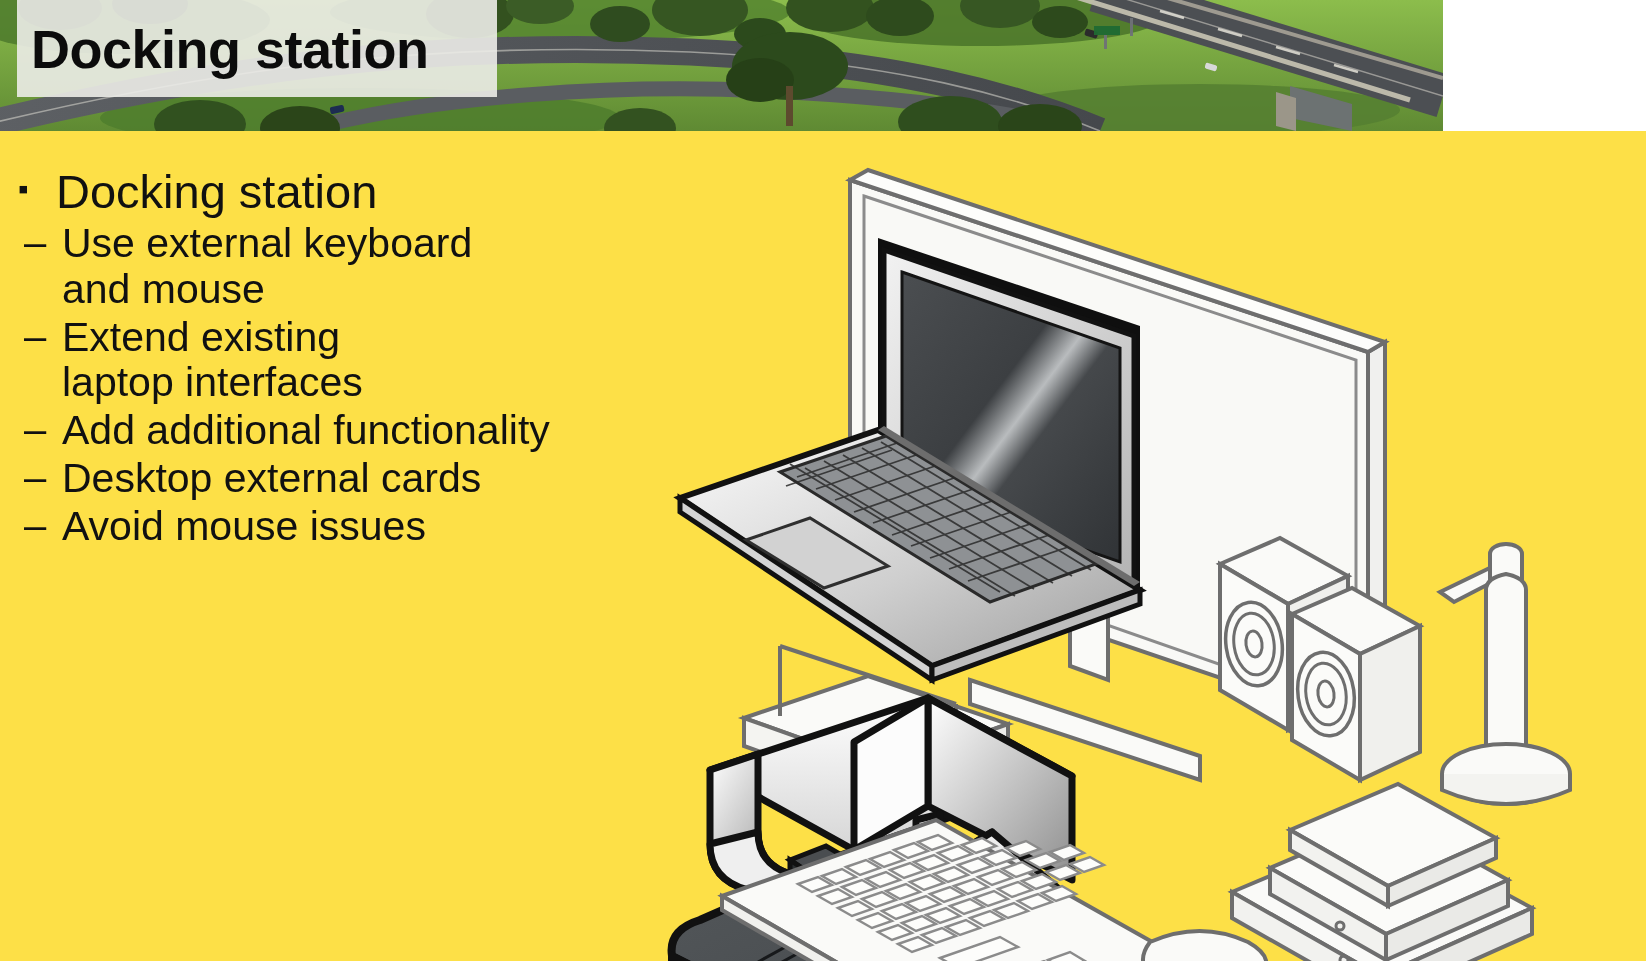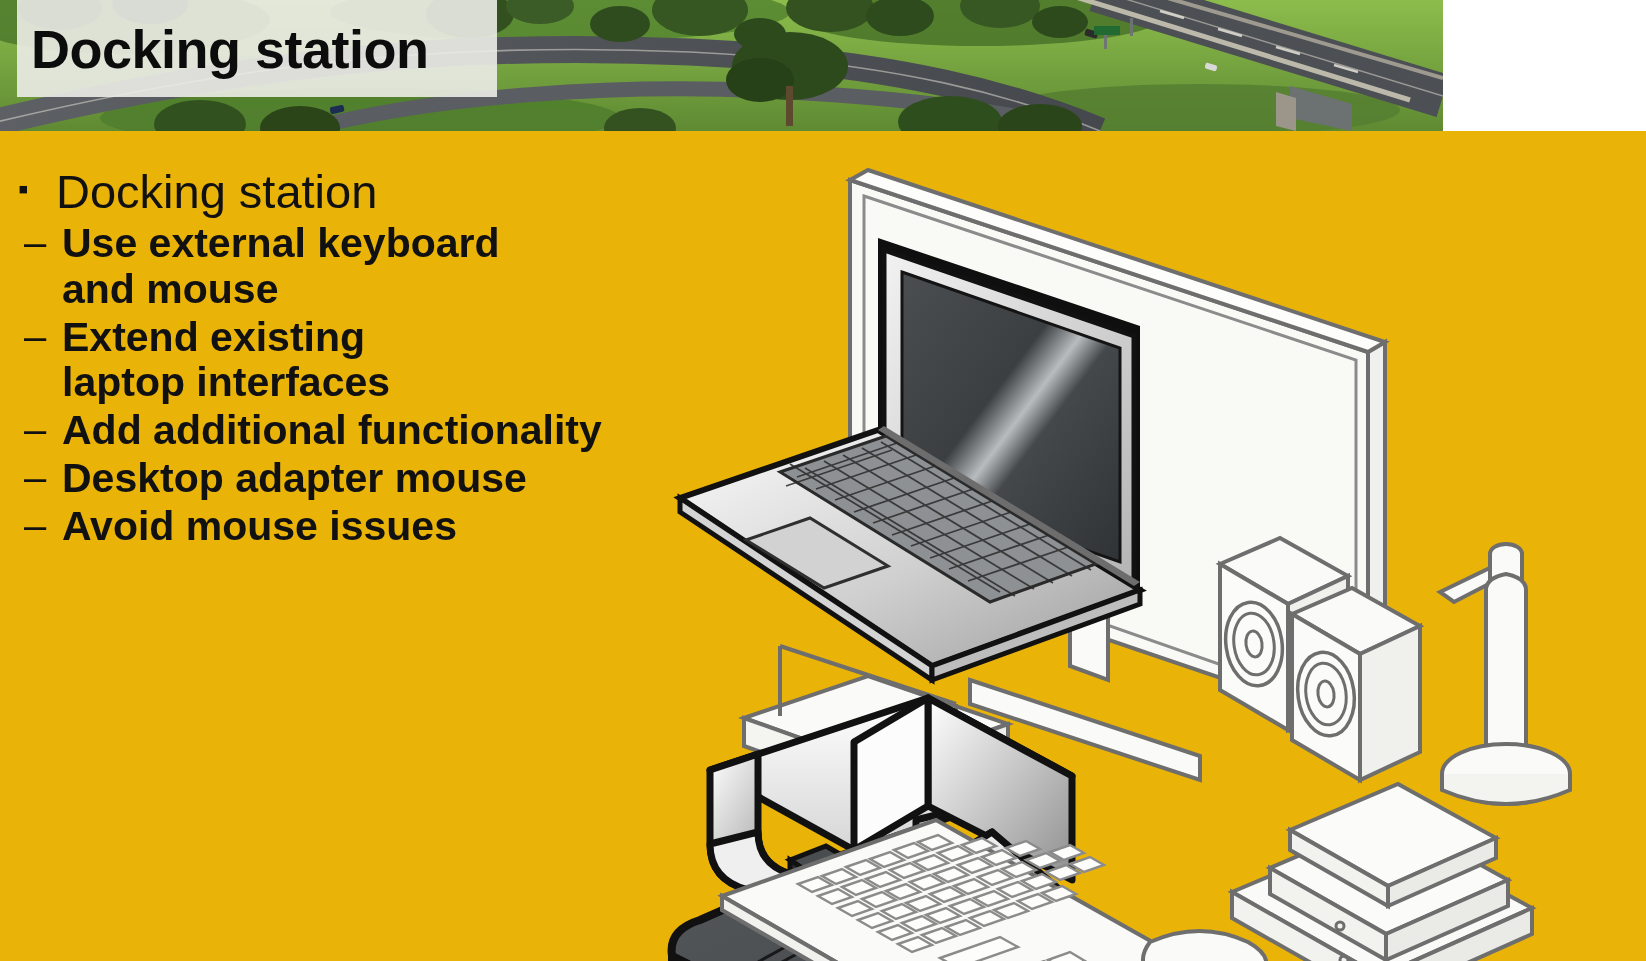--- a/index.html
+++ b/index.html
@@ -6,21 +6,21 @@
   body{
     width:1646px;height:961px;
     background:#f8f8f5;
     font-family:"Liberation Sans", sans-serif;
     overflow:hidden;
     position:relative;
   }
   #slide{
     position:absolute;inset:0;
     width:1646px;height:961px;
-    background:#eab308;
+    background:#fde047;
     overflow:hidden;
   }
 
   
   #header-photo{
     position:absolute;left:0;top:0;width:1443px;height:131px;
     overflow:hidden;
   }
   #header-photo svg{display:block;width:1443px;height:131px;}
   #header-white-block2{
@@ -54,21 +54,21 @@
   .blt.lvl1{ font-size:47px; line-height:1.10; margin-bottom:3px;}
   .blt.lvl2{ font-size:41px; line-height:1.12; margin-bottom:2px;}
   .mark{
     flex:0 0 auto;
     text-align:left;
     font-family:"Liberation Sans", sans-serif;
   }
   .blt.lvl1 .mark{ width:38px; padding-left:18px; font-size:30px; line-height:1.52;}
   .blt.lvl2 .mark{ width:36px; padding-left:24px; font-size:40px; line-height:1.06;}
   .txt{ flex:1 1 auto; white-space:pre-line;}
-  .blt.lvl2 .txt{ padding-left:2px;font-weight:bold;}
+  .blt.lvl2 .txt{ padding-left:2px;}
 
   
   #illustration{
     position:absolute;left:640px;top:120px;width:1006px;height:841px;
   }
   #illustration svg{display:block;width:1006px;height:841px;}
 </style>
 </head>
 <body>
 
@@ -179,21 +179,21 @@
 laptop interfaces</span>
     </div>
 
     <div class="blt lvl2">
       <span class="mark">–</span>
       <span class="txt">Add additional functionality</span>
     </div>
 
     <div class="blt lvl2">
       <span class="mark">–</span>
-      <span class="txt">Desktop adapter mouse</span>
+      <span class="txt">Desktop external cards</span>
     </div>
 
     <div class="blt lvl2">
       <span class="mark">–</span>
       <span class="txt">Avoid mouse issues</span>
     </div>
 
   </div>
 
   <div id="illustration">

